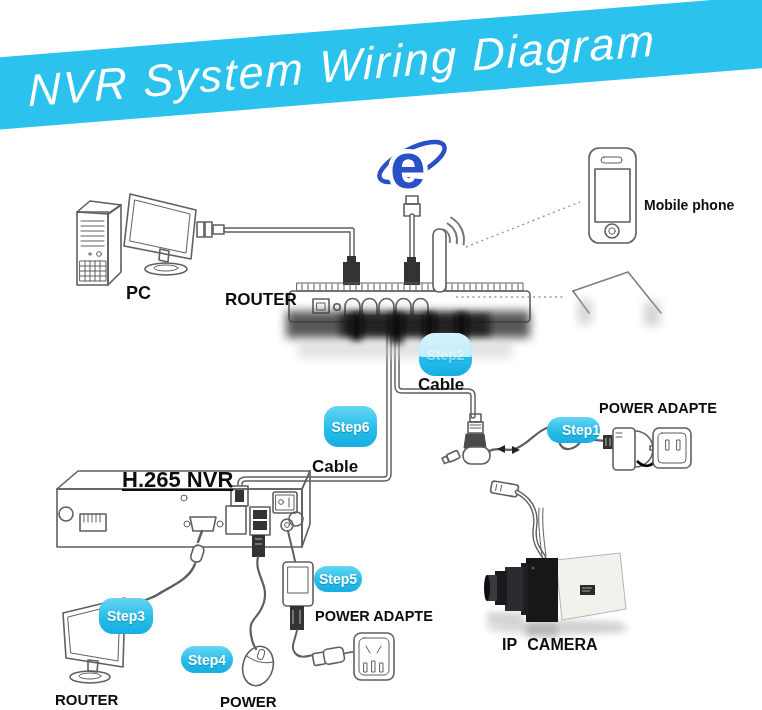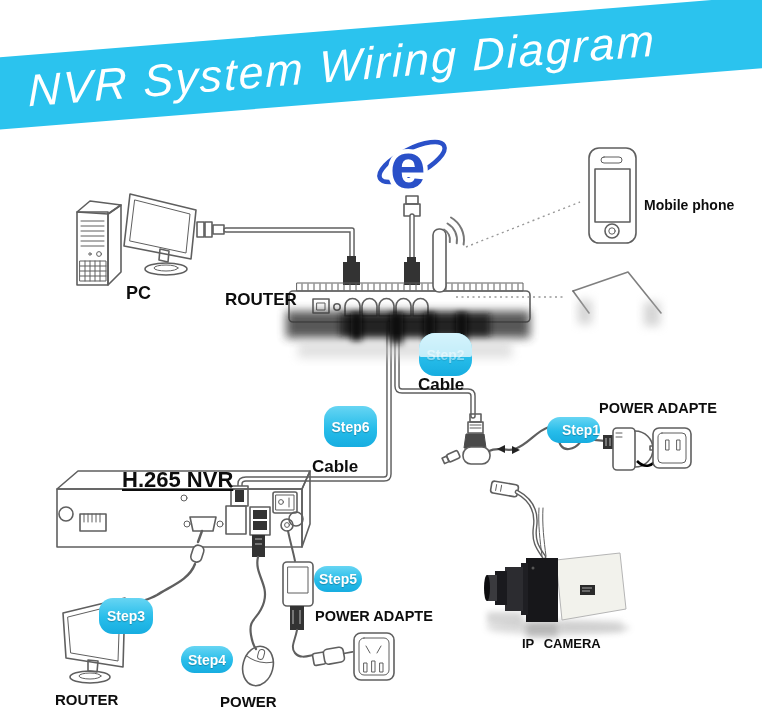--- a/index.html
+++ b/index.html
@@ -310,15 +310,15 @@
   <div class="lbl" style="left:126px;top:283px;font-size:18px;">PC</div>
   <div class="lbl" style="left:225px;top:290px;font-size:17px;">ROUTER</div>
   <div class="lbl" style="left:644px;top:197px;font-size:14px;text-align:right;">Mobile phone</div>
   <div class="lbl" style="left:122px;top:467px;font-size:22px;text-decoration:underline;">H.265 NVR</div>
   <div class="lbl" style="left:312px;top:457px;font-size:17px;">Cable</div>
   <div class="lbl" style="left:418px;top:375px;font-size:17px;z-index:7;">Cable</div>
   <div class="lbl" style="left:599px;top:400px;font-size:14.5px;">POWER ADAPTE</div>
   <div class="lbl" style="left:315px;top:608px;font-size:14.5px;">POWER ADAPTE</div>
   <div class="lbl" style="left:55px;top:691px;font-size:15px;">ROUTER</div>
   <div class="lbl" style="left:220px;top:693px;font-size:15px;">POWER</div>
-  <div class="lbl" style="left:522px;top:636px;font-size:13px;word-spacing:6px;">IP CAMERA</div>
+  <div class="lbl" style="left:502px;top:636px;font-size:16px;word-spacing:6px;">IP CAMERA</div>
 
 </div>
 
 </body></html>

